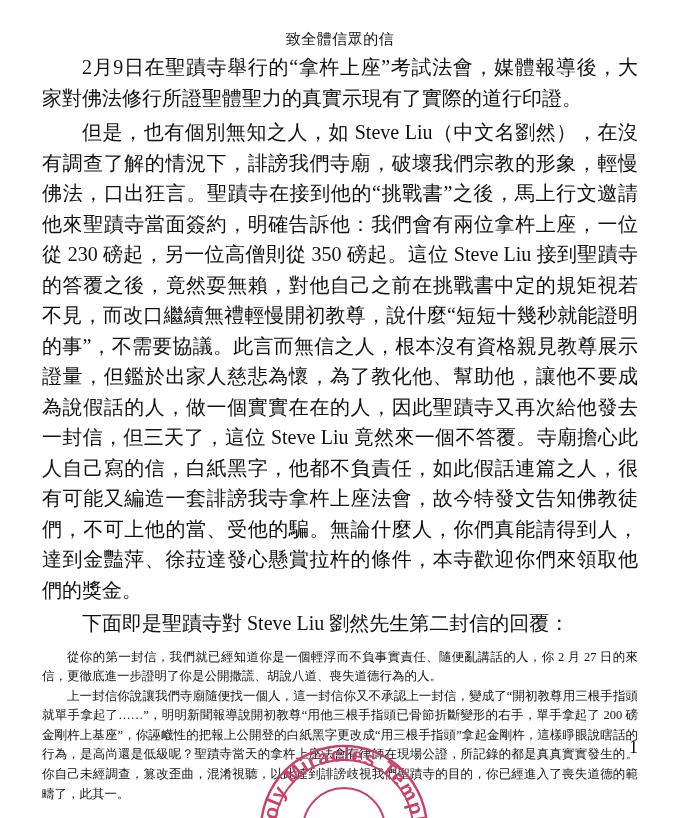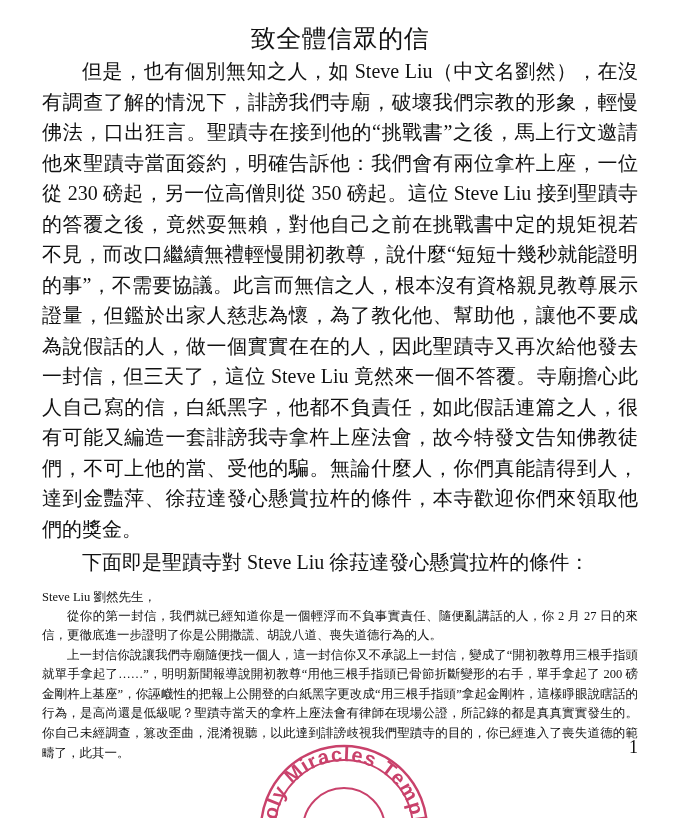--- a/index.html
+++ b/index.html
@@ -19,21 +19,21 @@
   .page {
     position: relative;
     width: 680px;
     height: 818px;
     box-sizing: border-box;
     padding: 0 42px;
   }
 
   .doc-title {
     text-align: center;
-    font-size: 25px;
+    font-size: 15px;
     line-height: 26px;
     margin: 0;
     padding-top: 26px;
     letter-spacing: 0.5px;
     font-weight: normal;
   }
 
   .salutation {
     font-size: 20px;
     line-height: 30px;
@@ -113,27 +113,27 @@
   }
 </style>
 </head>
 <body>
 
 <div class="page">
 
   <h1 class="doc-title">致全體信眾的信</h1>
 
 
+  <p class="body-para">2月9日在聖蹟寺舉行的“拿杵上座”考試法會，媒體報導後，大家對佛法修行所證聖體聖力的真實示現有了實際的道行印證。</p>
 
   <p class="body-para tight">但是，也有個別無知之人，如 Steve Liu（中文名劉然），在沒有調查了解的情況下，誹謗我們寺廟，破壞我們宗教的形象，輕慢佛法，口出狂言。聖蹟寺在接到他的“挑戰書”之後，馬上行文邀請他來聖蹟寺當面簽約，明確告訴他：我們會有兩位拿杵上座，一位從 230 磅起，另一位高僧則從 350 磅起。這位 Steve Liu 接到聖蹟寺的答覆之後，竟然耍無賴，對他自己之前在挑戰書中定的規矩視若不見，而改口繼續無禮輕慢開初教尊，說什麼“短短十幾秒就能證明的事”，不需要協議。此言而無信之人，根本沒有資格親見教尊展示證量，但鑑於出家人慈悲為懷，為了教化他、幫助他，讓他不要成為說假話的人，做一個實實在在的人，因此聖蹟寺又再次給他發去一封信，但三天了，這位 Steve Liu 竟然來一個不答覆。寺廟擔心此人自己寫的信，白紙黑字，他都不負責任，如此假話連篇之人，很有可能又編造一套誹謗我寺拿杵上座法會，故今特發文告知佛教徒們，不可上他的當、受他的騙。無論什麼人，你們真能請得到人，達到金豔萍、徐菈達發心懸賞拉杵的條件，本寺歡迎你們來領取他們的獎金。</p>
 
-  <p class="reply-lead">下面即是聖蹟寺對 Steve Liu 徐菈達發心懸賞拉杵的條件：</p>
+  <p class="reply-lead">下面即是聖蹟寺對 Steve Liu 劉然先生第二封信的回覆：</p>
 
   <div class="letter-block">
-    <p class="letter-addressee">Steve Liu 劉然先生，</p>
     <p class="letter-para">從你的第一封信，我們就已經知道你是一個輕浮而不負事實責任、隨便亂講話的人，你 2 月 27 日的來信，更徹底進一步證明了你是公開撒謊、胡說八道、喪失道德行為的人。</p>
     <p class="letter-para">上一封信你說讓我們寺廟隨便找一個人，這一封信你又不承認上一封信，變成了“開初教尊用三根手指頭就單手拿起了……”，明明新聞報導說開初教尊“用他三根手指頭已骨節折斷變形的右手，單手拿起了 200 磅金剛杵上基座”，你誣衊性的把報上公開登的白紙黑字更改成“用三根手指頭”拿起金剛杵，這樣睜眼說瞎話的行為，是高尚還是低級呢？聖蹟寺當天的拿杵上座法會有律師在現場公證，所記錄的都是真真實實發生的。你自己未經調查，篡改歪曲，混淆視聽，以此達到誹謗歧視我們聖蹟寺的目的，你已經進入了喪失道德的範疇了，此其一。</p>
   </div>
 
   <div class="page-number">1</div>
 
   <div class="seal">
     <svg viewBox="0 0 176 176" xmlns="http://www.w3.org/2000/svg">
       <defs>
         <path id="sealArc" d="M 20,88 A 68,68 0 0 1 156,88" fill="none"></path>

